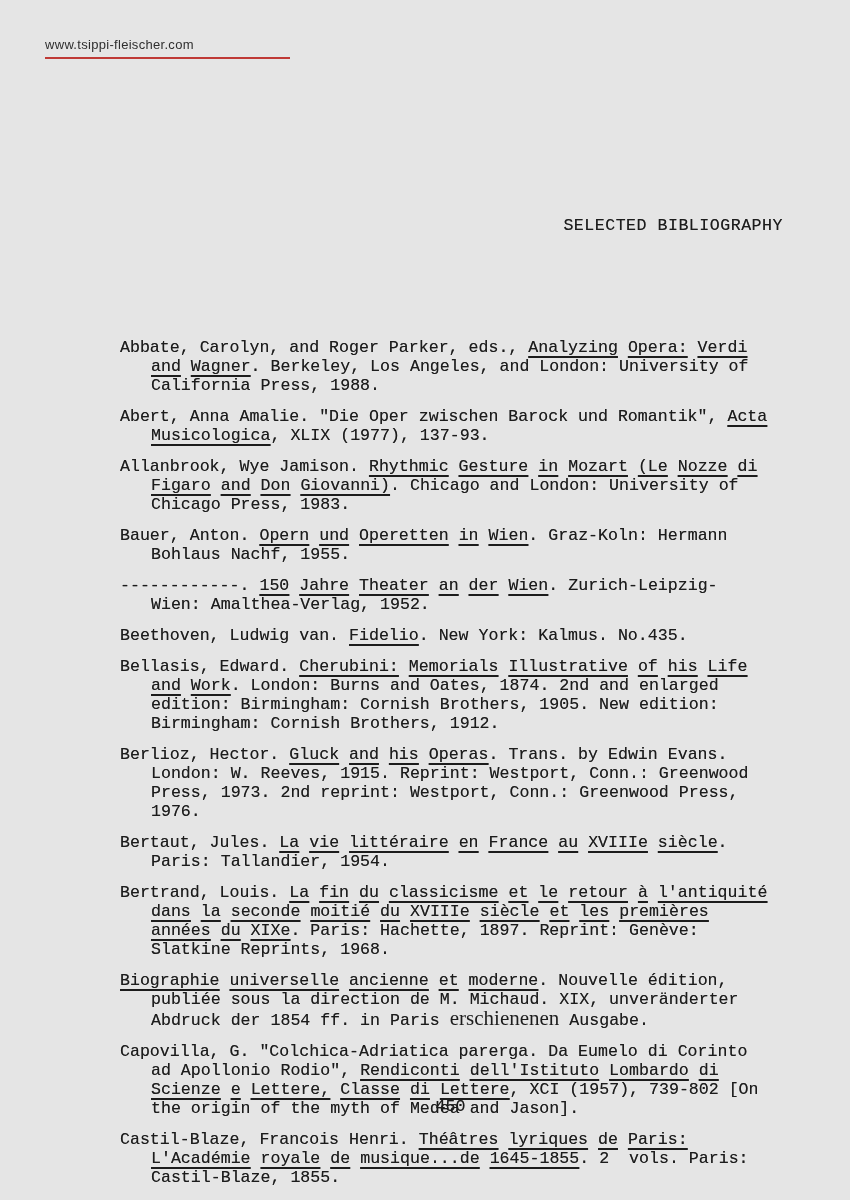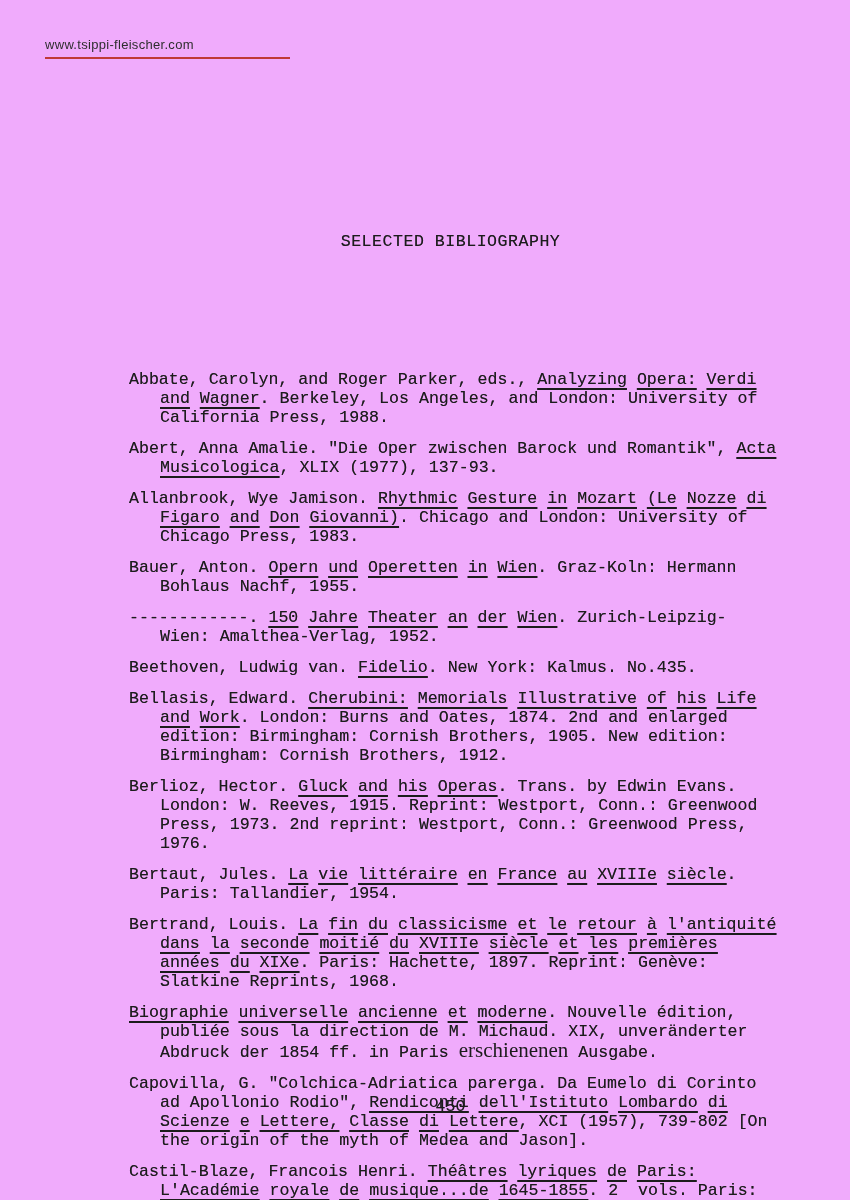--- a/index.html
+++ b/index.html
@@ -4,21 +4,21 @@
 <style>
   html, body {
     margin: 0;
     padding: 0;
     background: #ffffff;
   }
   .page {
     position: relative;
     width: 850px;
     height: 1200px;
-    background: #f0abfc;
+    background: #e5e5e5;
     overflow: hidden;
     font-family: "Liberation Mono", "DejaVu Sans Mono", monospace;
     color: #1c1c1c;
   }
   
   .site-header {
     position: absolute;
     left: 45px;
     top: 36px;
   }
@@ -43,32 +43,32 @@
     position: absolute;
     left: 118px;
     top: 0;
     width: 665px;
     font-size: 16.6px;
     line-height: 19px;
     text-shadow: 0 0 0.6px rgba(25,25,25,0.6);
     white-space: pre-wrap;
   }
   .doc-title {
-    margin: 16px;
+    margin: 0;
     padding-top: 178px;
     font-size: 16.6px;
     font-weight: normal;
-    text-align: center;
+    text-align: right;
     letter-spacing: 0.5px;
   }
   .entries {
     margin-top: 46px;
   }
   .entry {
-    margin: 0 0 12px 11px;
+    margin: 0 0 12px 2px;
   }
   .line {
     min-height: 19px;
   }
   .line.cont {
     margin-left: 31px;
   }
   .u {
     text-decoration: underline;
     text-decoration-thickness: 1.5px;

